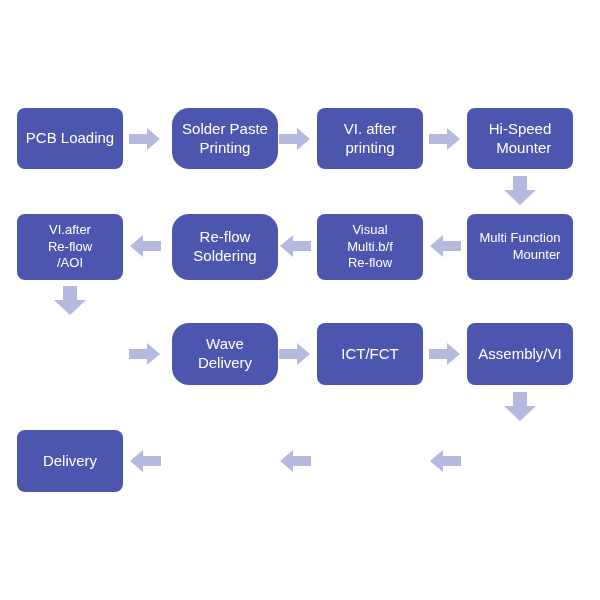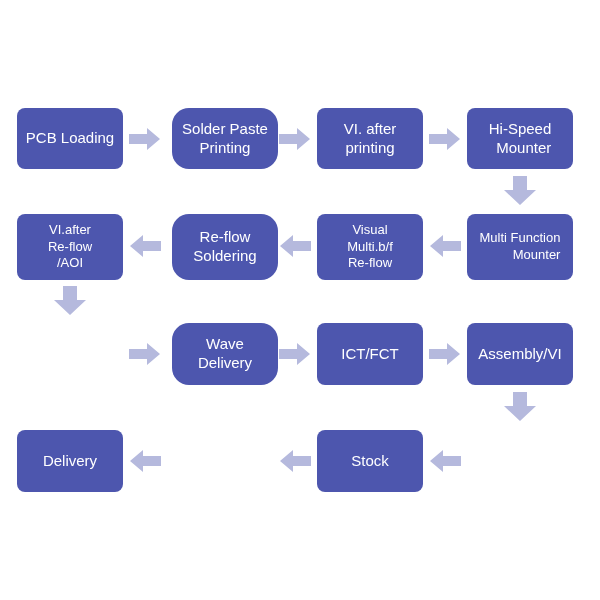--- a/index.html
+++ b/index.html
@@ -70,21 +70,20 @@
 Soldering</div>
   <div class="node r2 c1 sm">VI.after
 Re-flow
 /AOI</div>
 
   <div class="node r3 c2">Wave
 Delivery</div>
   <div class="node r3 c4">Assembly/VI</div>
   <div class="node r3 c3">ICT/FCT</div>
 
-  <div class="node r4 c3">Stock</div>
   <div class="node r4 c1">Delivery</div>
 
   <svg class="arrow" style="left:129px;top:127px" width="32" height="24" viewBox="0 0 32 24">
       <polygon points="0,7 18,7 18,1 31,12 18,23 18,17 0,17"></polygon>
     </svg>
   <svg class="arrow" style="left:279px;top:127px" width="32" height="24" viewBox="0 0 32 24">
       <polygon points="0,7 18,7 18,1 31,12 18,23 18,17 0,17"></polygon>
     </svg>
   <svg class="arrow" style="left:429px;top:127px" width="32" height="24" viewBox="0 0 32 24">
       <polygon points="0,7 18,7 18,1 31,12 18,23 18,17 0,17"></polygon>

